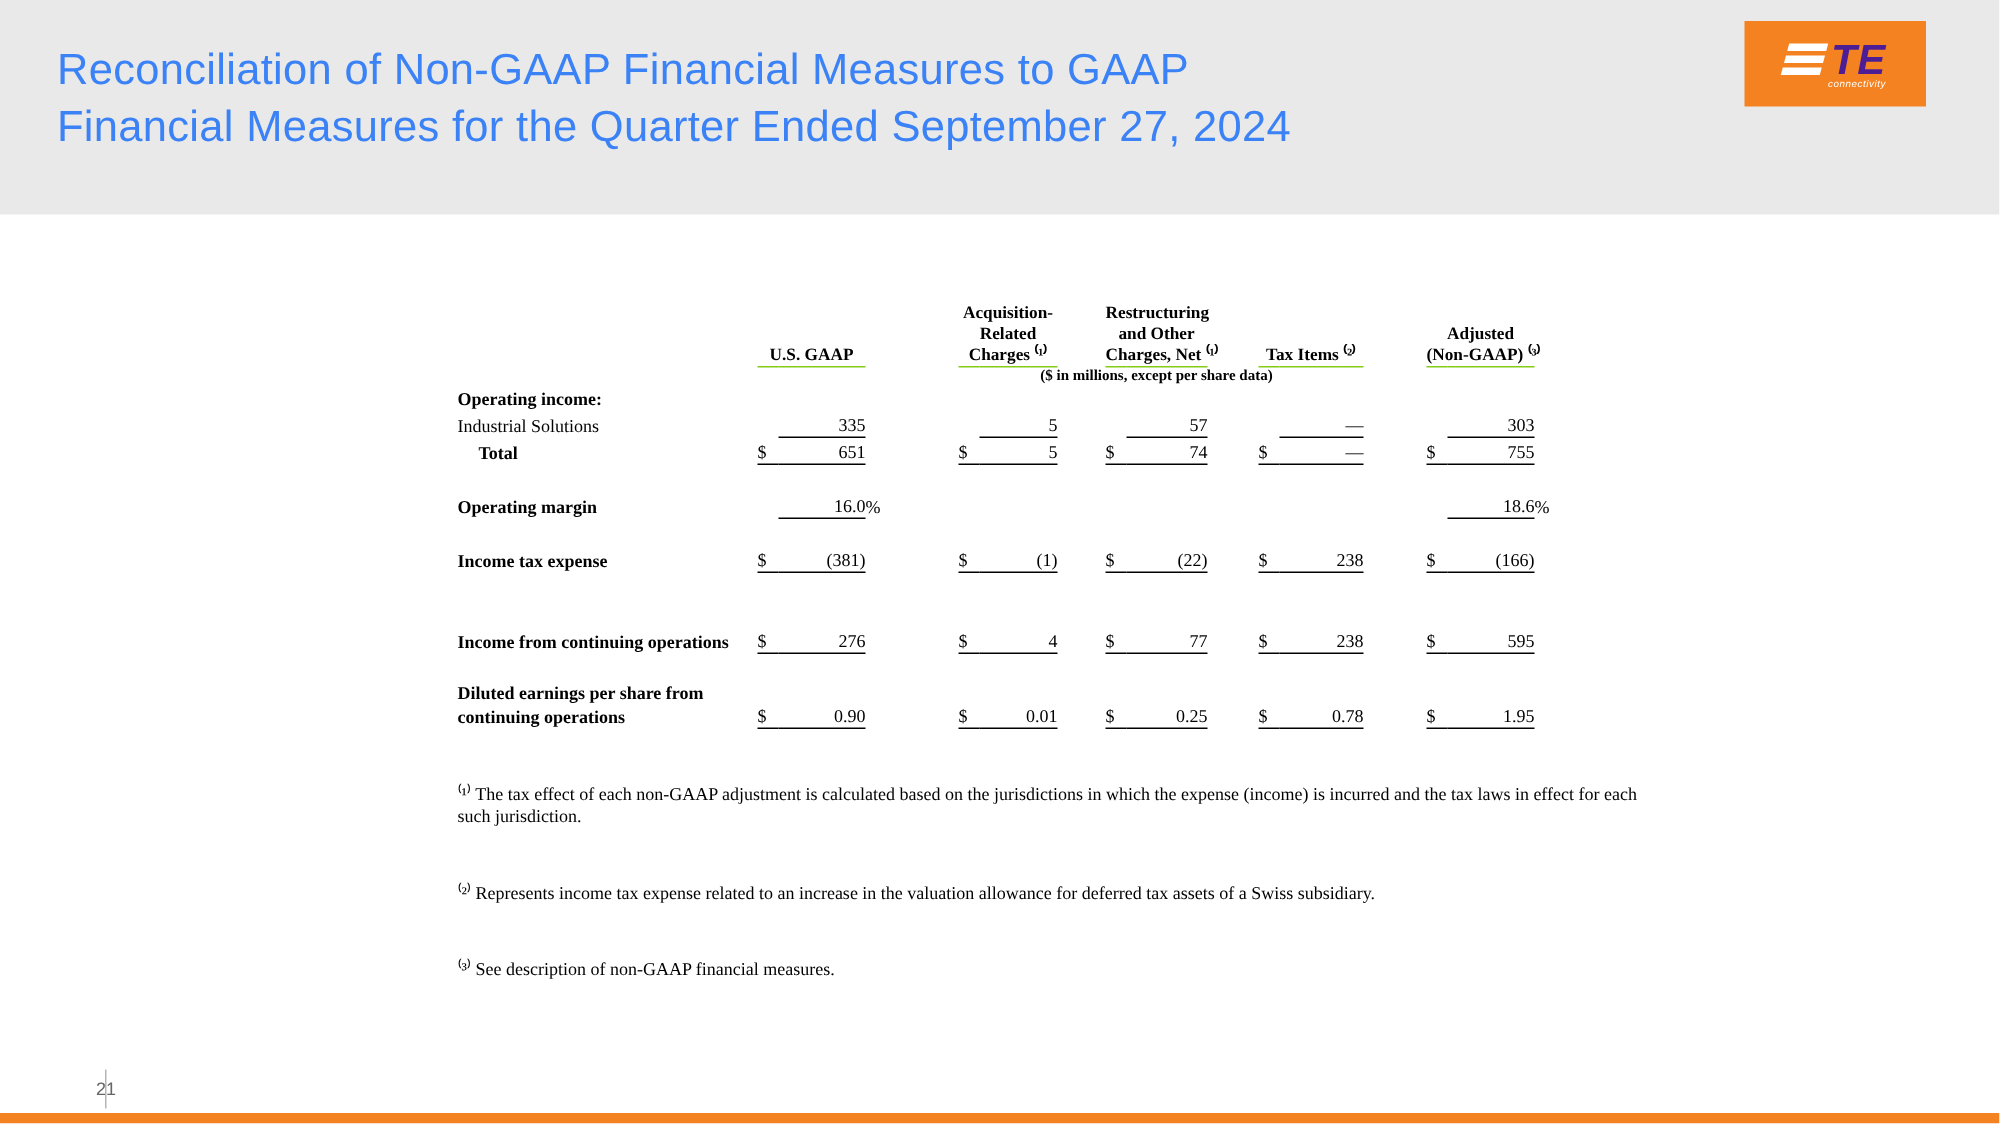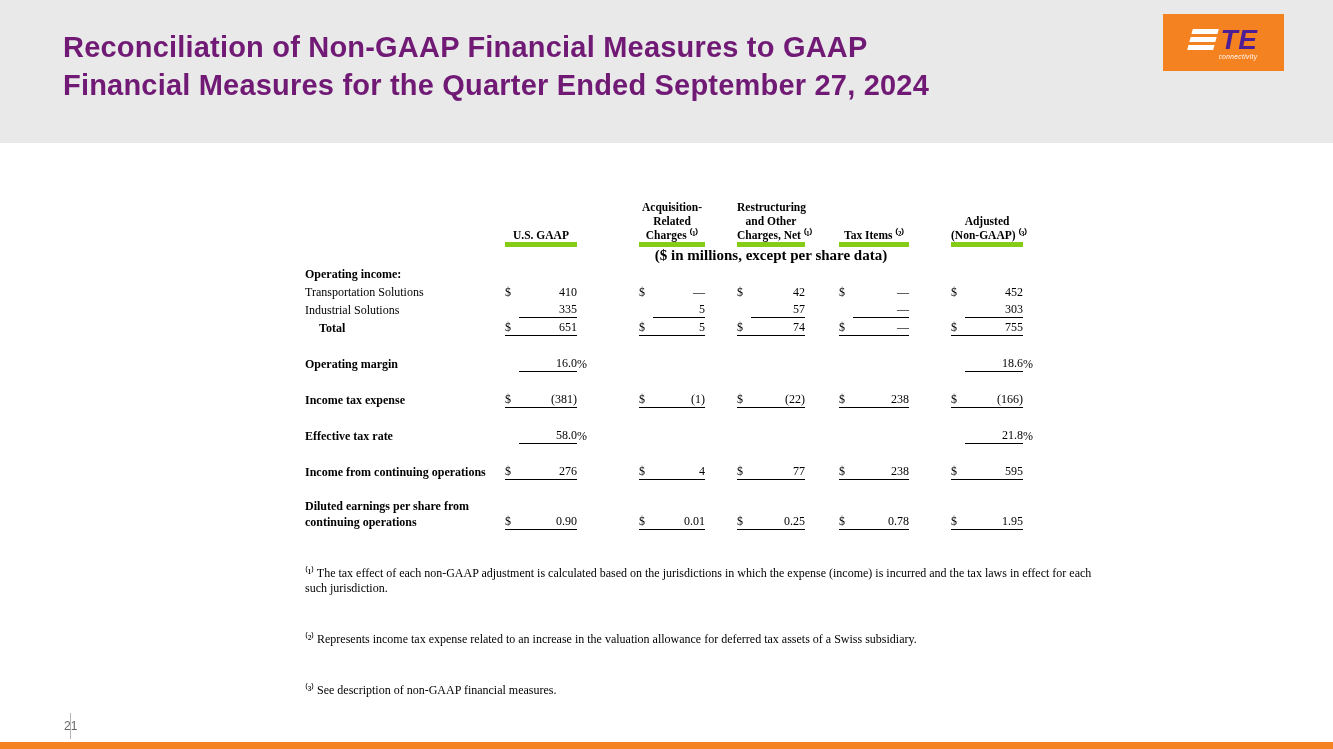--- a/index.html
+++ b/index.html
@@ -11,24 +11,24 @@
     overflow:hidden;
   }
 
   
   .header-band {
     position:absolute; top:0; left:0;
     width:1333px; height:143px;
     background:#e9e9e9;
   }
   .slide-title {
-    position:absolute; top:28px; left:63px;
-    font-size:29px; font-weight:700;
+    position:absolute; top:28px; left:38px;
+    font-size:29px; font-weight:400;
     line-height:38px;
-    color:#701a75;
+    color:#3b82f6;
     letter-spacing:0.2px;
   }
 
   
   .logo {
     position:absolute; top:14px; right:49px;
     width:121px; height:57px;
     background:#F58220;
     display:flex; align-items:center; justify-content:center;
   }
@@ -56,26 +56,26 @@
   table.recon td, table.recon th { padding:0; vertical-align:bottom; }
   table.recon tbody td { height:18px; line-height:16px; }
 
   th.adj {
     font-weight:700; text-align:center; font-size:11.5px;
     border-bottom:1px solid #000; padding-bottom:2px; height:20px;
   }
   th.colhead {
     font-weight:700; text-align:center; font-size:11.5px;
     line-height:14px; height:58px;
-    border-bottom:5px solid #84cc16; padding-bottom:2px;
+    border-bottom:1px solid #84cc16; padding-bottom:2px;
     vertical-align:bottom;
   }
   th.colhead div { white-space:nowrap; }
   th.units {
-    font-weight:700; text-align:center; font-size:15px;
+    font-weight:700; text-align:center; font-size:10px;
     padding:3px 0 28px 0;
   }
 
   td.lbl { text-align:left; white-space:normal; }
   td.lbl.b { font-weight:700; }
   td.lbl.ind { padding-left:14px; }
   td.d { text-align:left; }
   td.v { text-align:right; padding-right:2px; }
   td.s { text-align:left; padding-left:3px; }
   td.u { border-bottom:1px solid #000; }
@@ -206,42 +206,20 @@
           <td class="gap"></td>
           <td class="d"></td>
           <td class="v"></td>
           <td class="s"></td>
           <td class="gap"></td>
           <td class="d"></td>
           <td class="v"></td>
           <td class="s"></td>
         </tr>
         <tr>
-          <td class="lbl">Transportation Solutions</td>
-          <td class="d">$</td>
-          <td class="v">410</td>
-          <td class="s"></td>
-          <td class="gap"></td>
-          <td class="d">$</td>
-          <td class="v">—</td>
-          <td class="s"></td>
-          <td class="gap"></td>
-          <td class="d">$</td>
-          <td class="v">42</td>
-          <td class="s"></td>
-          <td class="gap"></td>
-          <td class="d">$</td>
-          <td class="v">—</td>
-          <td class="s"></td>
-          <td class="gap"></td>
-          <td class="d">$</td>
-          <td class="v">452</td>
-          <td class="s"></td>
-        </tr>
-        <tr>
           <td class="lbl">Industrial Solutions</td>
           <td class="d"></td>
           <td class="v u">335</td>
           <td class="s"></td>
           <td class="gap"></td>
           <td class="d"></td>
           <td class="v u">5</td>
           <td class="s"></td>
           <td class="gap"></td>
           <td class="d"></td>
@@ -323,42 +301,20 @@
           <td class="d u">$</td>
           <td class="v u">238</td>
           <td class="s"></td>
           <td class="gap"></td>
           <td class="d u">$</td>
           <td class="v u">(166)</td>
           <td class="s"></td>
         </tr>
         <tr class="spacer">
           <td colspan="20"></td>
-        </tr>
-        <tr>
-          <td class="lbl b">Effective tax rate</td>
-          <td class="d"></td>
-          <td class="v u">58.0</td>
-          <td class="s">%</td>
-          <td class="gap"></td>
-          <td class="d"></td>
-          <td class="v"></td>
-          <td class="s"></td>
-          <td class="gap"></td>
-          <td class="d"></td>
-          <td class="v"></td>
-          <td class="s"></td>
-          <td class="gap"></td>
-          <td class="d"></td>
-          <td class="v"></td>
-          <td class="s"></td>
-          <td class="gap"></td>
-          <td class="d"></td>
-          <td class="v u">21.8</td>
-          <td class="s">%</td>
         </tr>
         <tr class="spacer">
           <td colspan="20"></td>
         </tr>
         <tr>
           <td class="lbl b">Income from continuing operations</td>
           <td class="d u">$</td>
           <td class="v u">276</td>
           <td class="s"></td>
           <td class="gap"></td>

